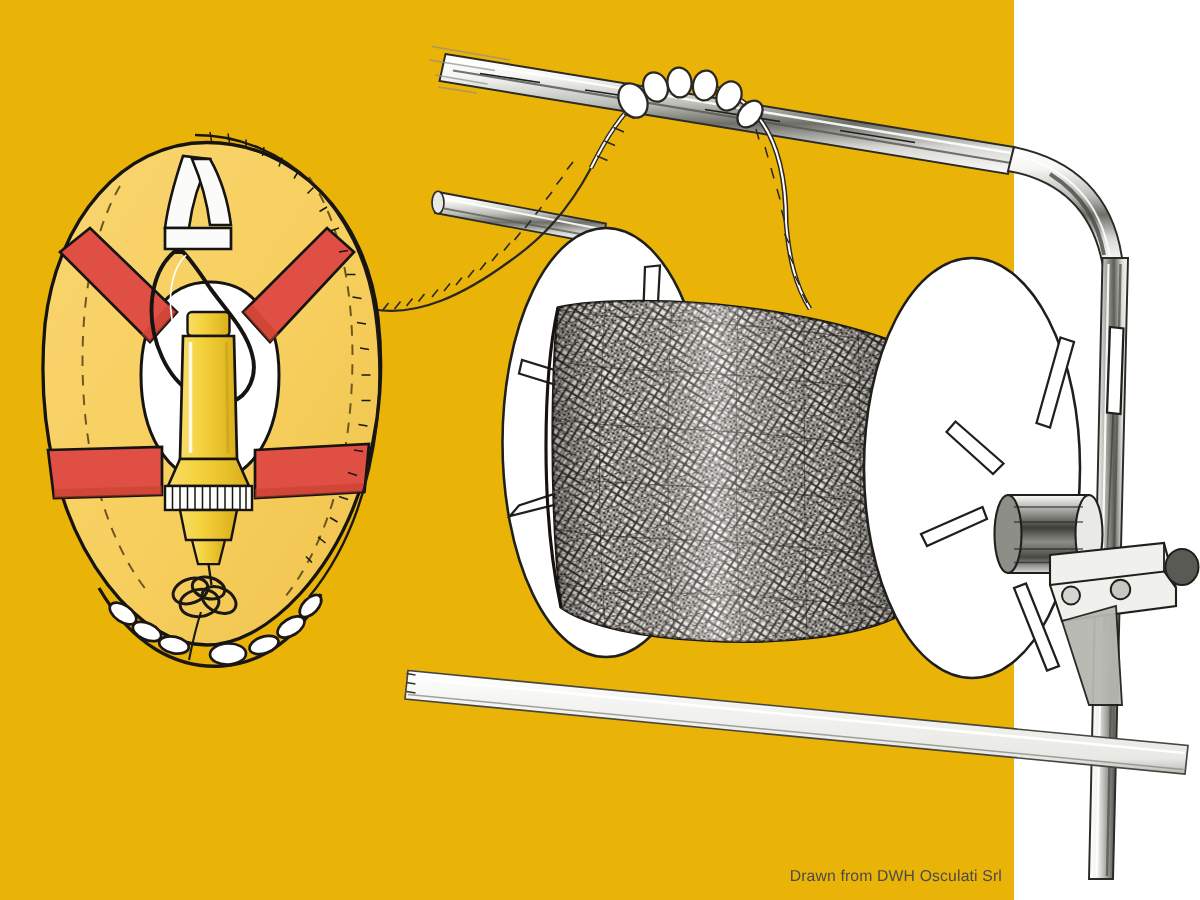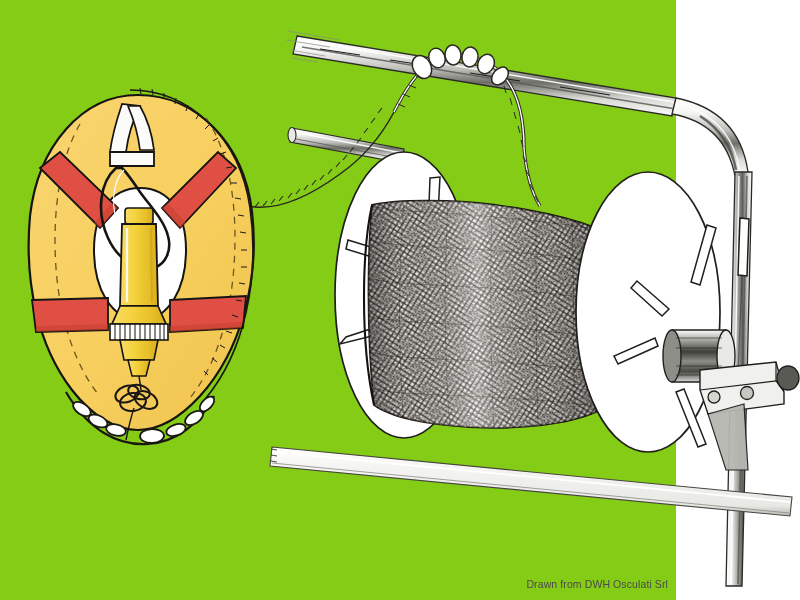--- a/index.html
+++ b/index.html
@@ -11,21 +11,21 @@
   body {
     width: 800px;
     height: 600px;
     overflow: hidden;
     font-family: "Liberation Sans", sans-serif;
   }
   #illustration-root {
     position: relative;
     width: 676px;
     height: 600px;
-    background: #84cc16;
+    background: #eab308;
   }
   #scene-svg {
     position: absolute;
     left: 0;
     top: 0;
     width: 800px;
     height: 600px;
     display: block;
   }
   #attribution-caption {

